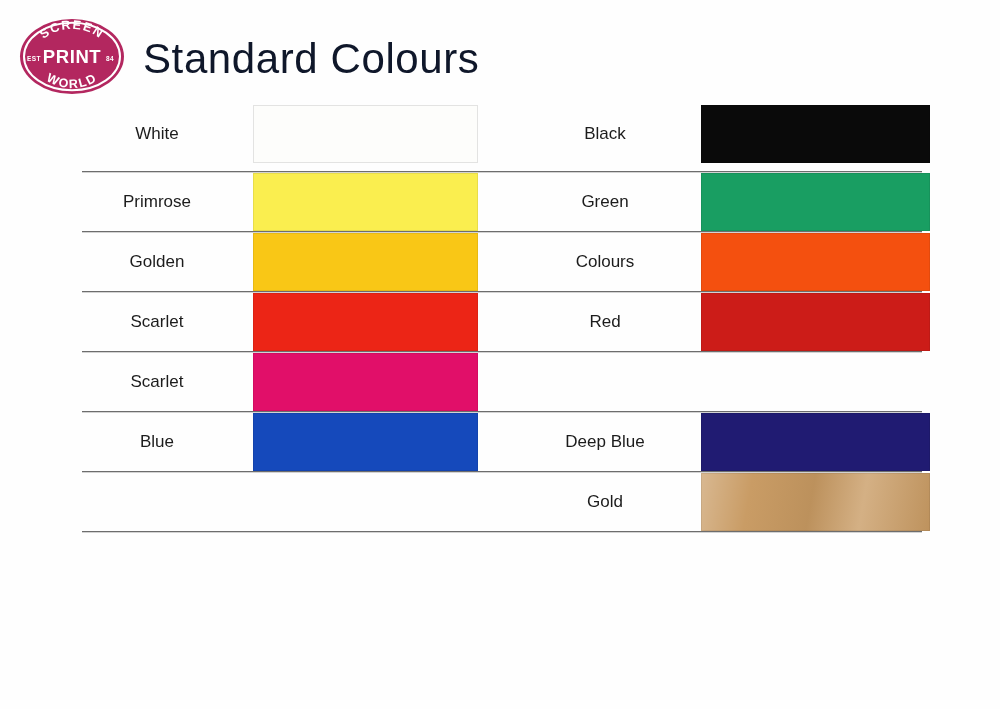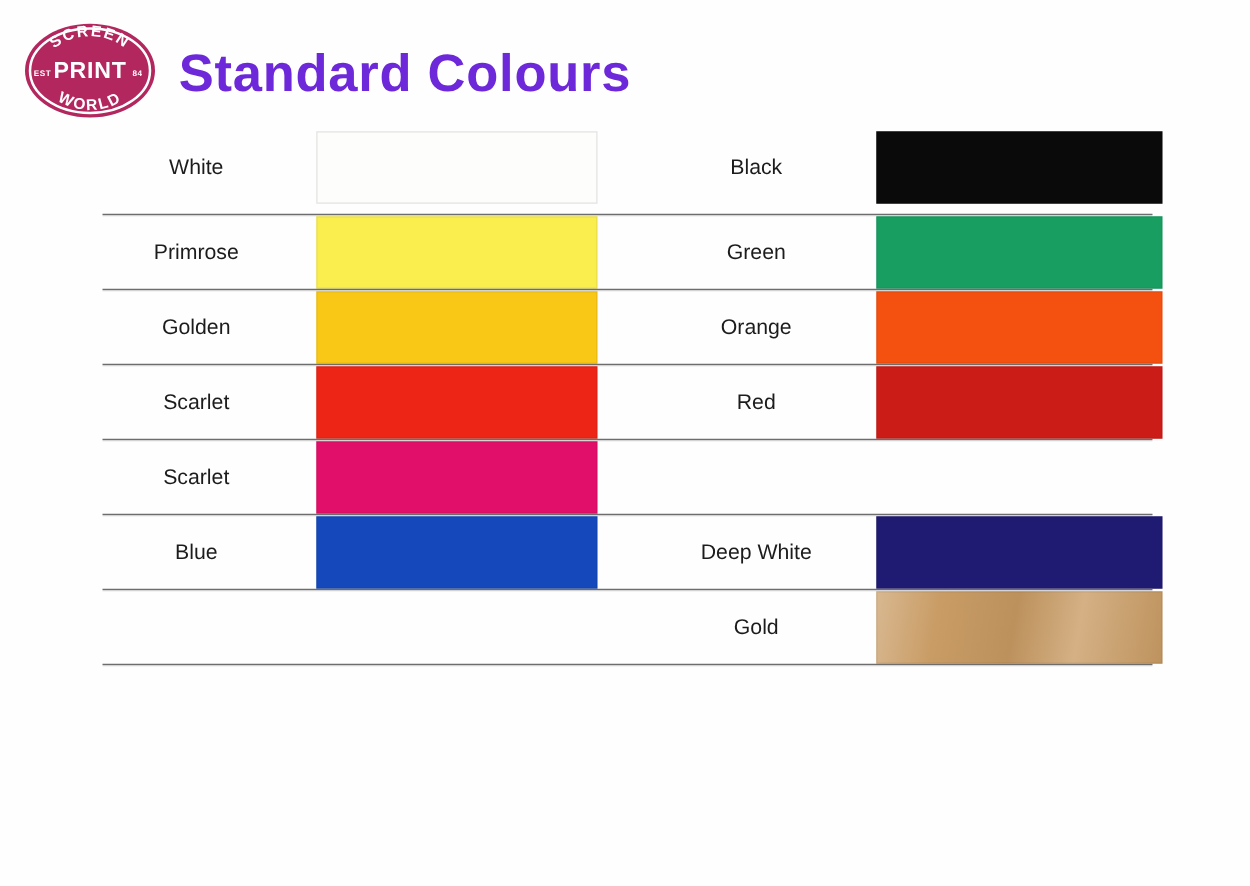--- a/index.html
+++ b/index.html
@@ -39,22 +39,22 @@
   }
   #brand-logo svg { display: block; }
 
   #page-title {
     position: absolute;
     left: 143px;
     top: 30px;
     font-size: 42px;
     line-height: 58px;
     letter-spacing: 0.6px;
-    color: #6d28d9;
-    font-weight: 700;
+    color: #0f172a;
+    font-weight: 400;
     white-space: nowrap;
   }
 
   
   #colour-table {
     position: absolute;
     left: 0;
     top: 96px;
     width: 1000px;
   }
@@ -185,21 +185,21 @@
       </div>
       <div class="row-divider"></div>
     </div>
 
     <div class="colour-row">
       <div class="cell cell-left">
         <div class="swatch-label">Golden</div>
         <div class="swatch swatch-ink" style="background-color: rgb(249, 199, 22);"></div>
       </div>
       <div class="cell cell-right">
-        <div class="swatch-label">Orange</div>
+        <div class="swatch-label">Colours</div>
         <div class="swatch swatch-ink" style="background-color: rgb(244, 80, 15);"></div>
       </div>
       <div class="row-divider"></div>
     </div>
 
     <div class="colour-row">
       <div class="cell cell-left">
         <div class="swatch-label">Scarlet</div>
         <div class="swatch swatch-ink" style="background-color: rgb(236, 37, 22);"></div>
       </div>
@@ -217,21 +217,21 @@
       </div>
       <div class="row-divider"></div>
     </div>
 
     <div class="colour-row">
       <div class="cell cell-left">
         <div class="swatch-label">Blue</div>
         <div class="swatch swatch-ink" style="background-color: rgb(21, 73, 187);"></div>
       </div>
       <div class="cell cell-right">
-        <div class="swatch-label">Deep White</div>
+        <div class="swatch-label">Deep Blue</div>
         <div class="swatch swatch-ink" style="background-color: rgb(32, 27, 114);"></div>
       </div>
       <div class="row-divider"></div>
     </div>
 
     <div class="colour-row">
       <div class="cell cell-right">
         <div class="swatch-label">Gold</div>
         <div class="swatch swatch-metallic swatch-ink" style="background-color: rgb(200, 154, 98);"></div>
       </div>

